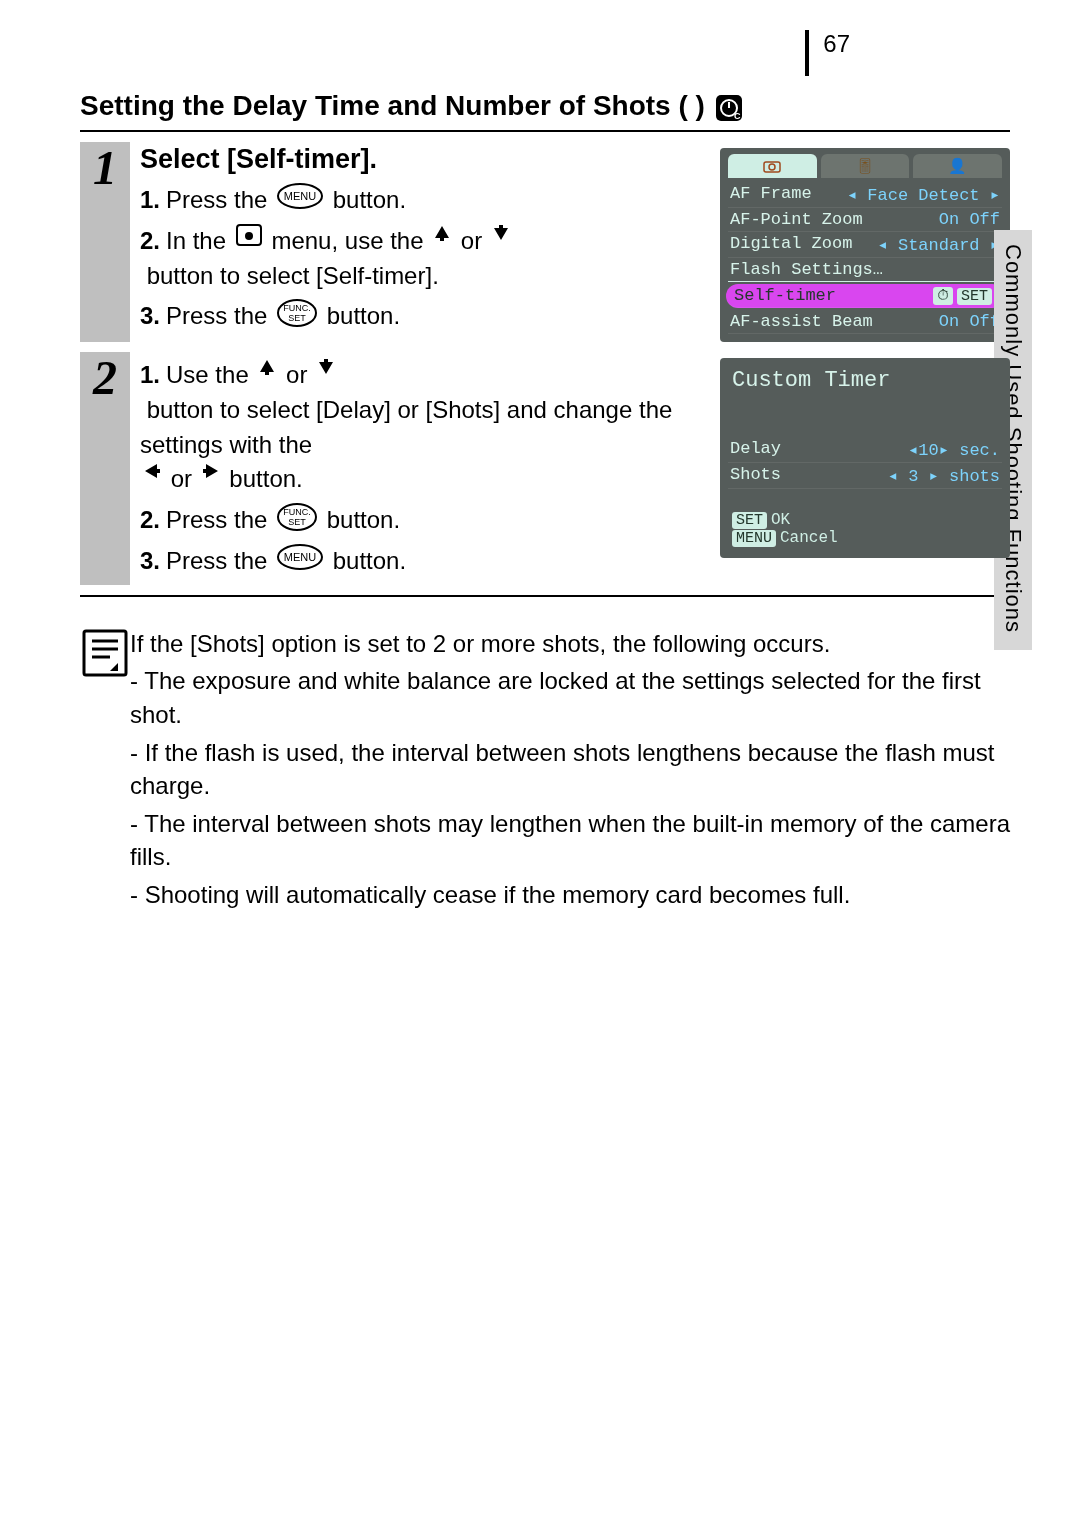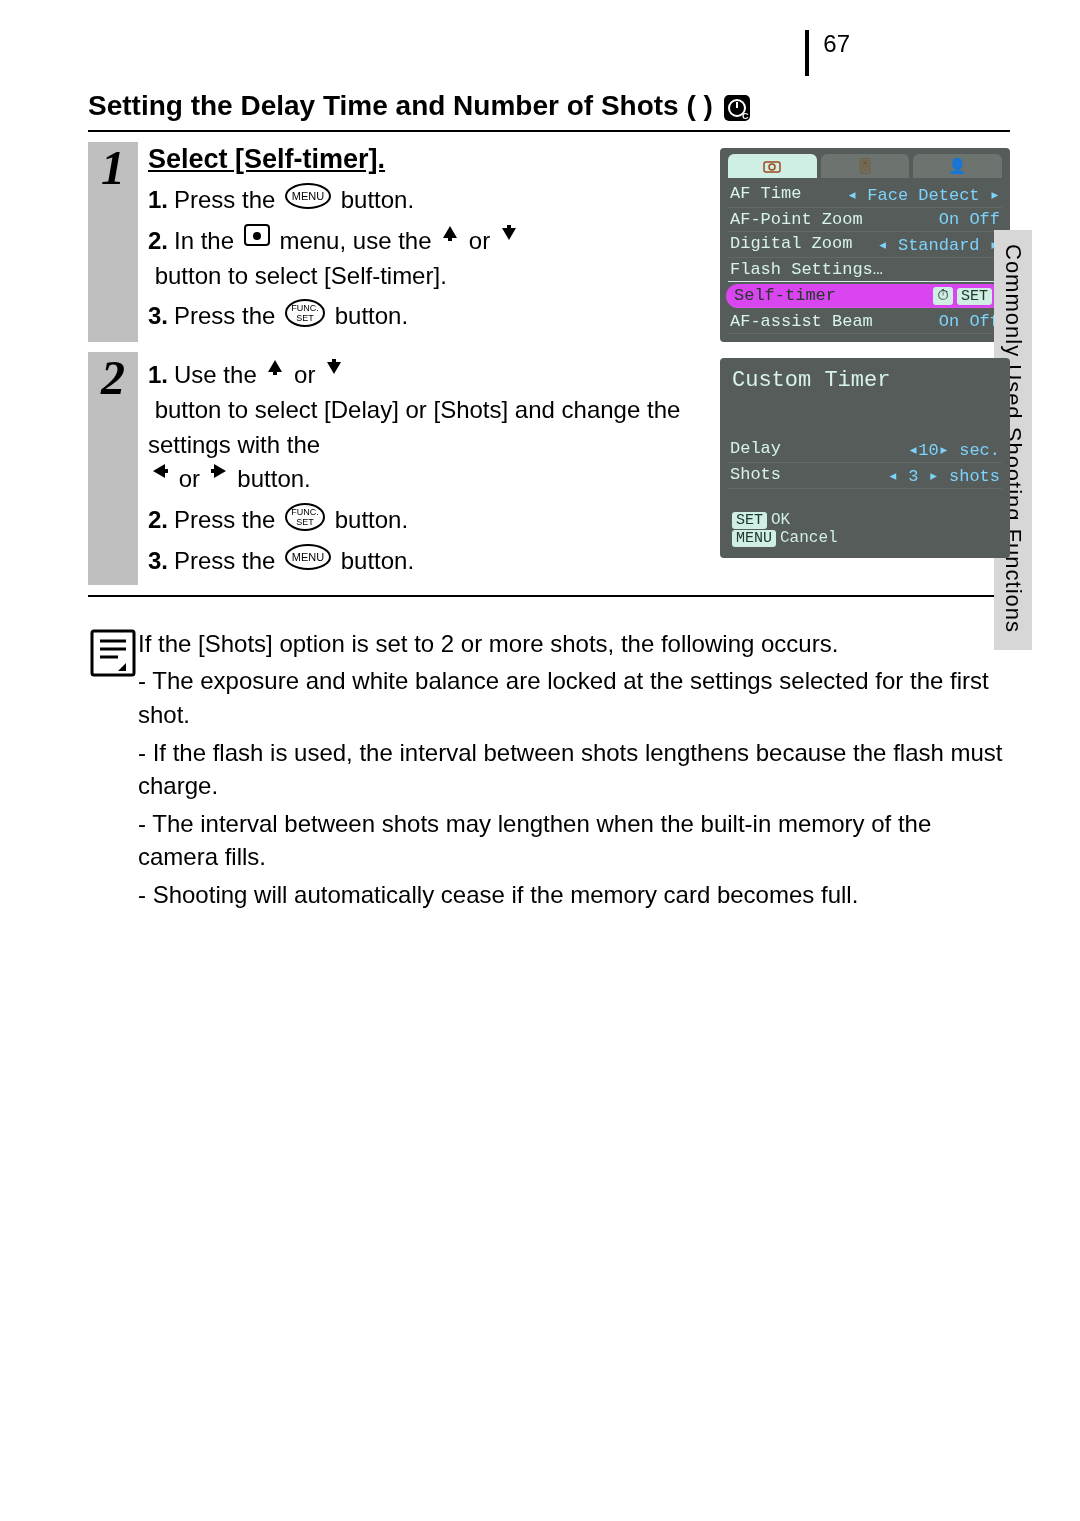--- a/index.html
+++ b/index.html
@@ -7,21 +7,20 @@
     margin: 0;
     background: #fff;
     font-family: Arial, Helvetica, sans-serif;
     width: 1080px;
     height: 1521px;
     position: relative;
     color: #000;
   }
   .page {
     padding: 30px 70px 40px 80px;
-    margin-left: 8px;
   }
   .page-num {
     position: absolute;
     top: 30px;
     right: 230px;
     font-size: 24px;
     border-left: 4px solid #000;
     padding: 0 0 18px 14px;
   }
   .title {
@@ -72,21 +71,20 @@
     display: flex;
     gap: 10px;
   }
   .step-text {
     flex: 1;
   }
   .step-heading {
     font-size: 27px;
     font-weight: bold;
     margin: 2px 0 8px 0;
-    text-decoration: underline;
   }
   .substep {
     font-size: 24px;
     margin: 6px 0;
     display: flex;
     align-items: flex-start;
     flex-wrap: wrap;
     line-height: 1.45;
   }
   .substep .n { font-weight: bold; margin-right: 6px; }
@@ -269,21 +267,21 @@
             <div class="lcd-tab active">
               <svg width="18" height="14">
                   <rect x="1" y="3" width="16" height="10" rx="2" fill="none" stroke="#a04a1d" stroke-width="1.5"></rect>
                   <circle cx="9" cy="8" r="3" fill="none" stroke="#a04a1d" stroke-width="1.5"></circle>
                 </svg>
             </div>
             <div class="lcd-tab">🎚</div>
             <div class="lcd-tab">👤</div>
           </div>
           <div class="lcd-row">
-              <span class="l">AF Time</span>
+              <span class="l">AF Frame</span>
               <span class="r">◂ Face Detect ▸</span>
             </div>
           <div class="lcd-row">
               <span class="l">AF-Point Zoom</span>
               <span class="r">On Off</span>
             </div>
           <div class="lcd-row">
               <span class="l">Digital Zoom</span>
               <span class="r">◂ Standard ▸</span>
             </div>

